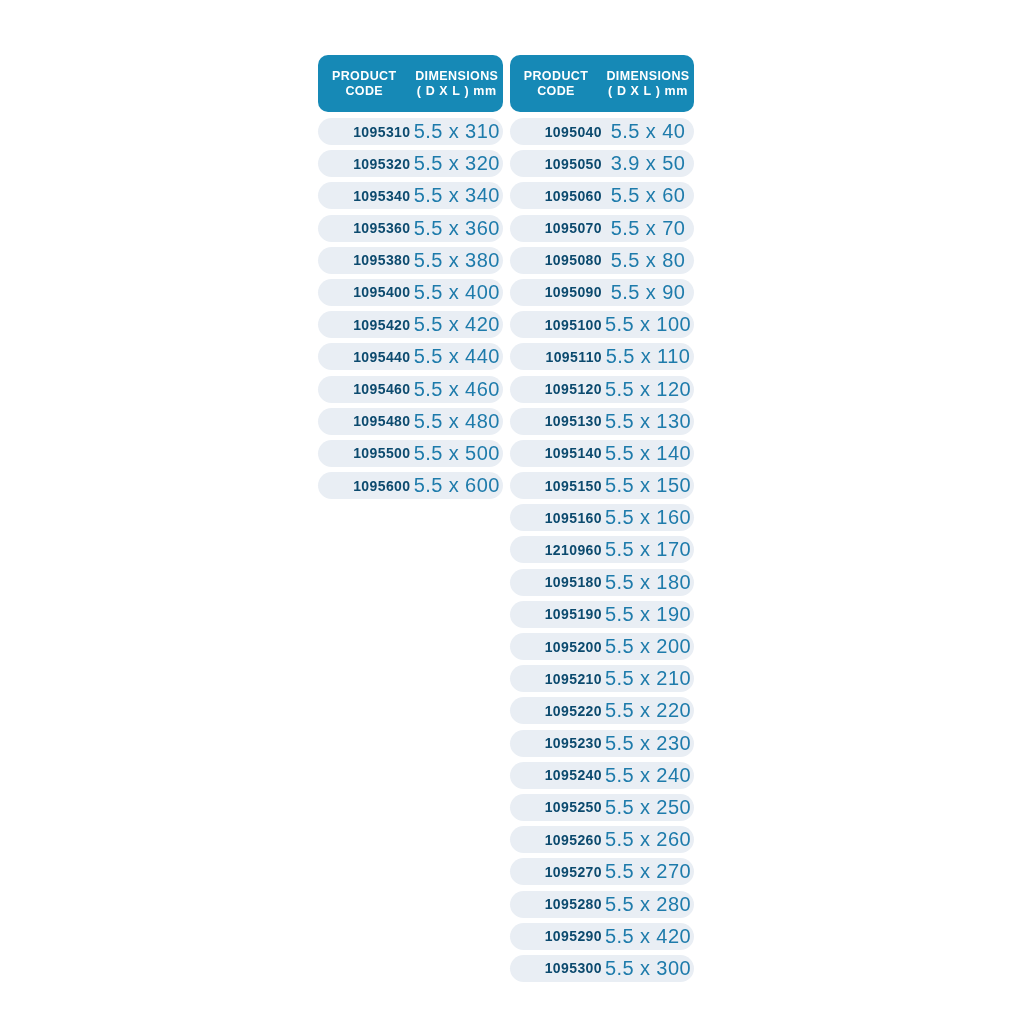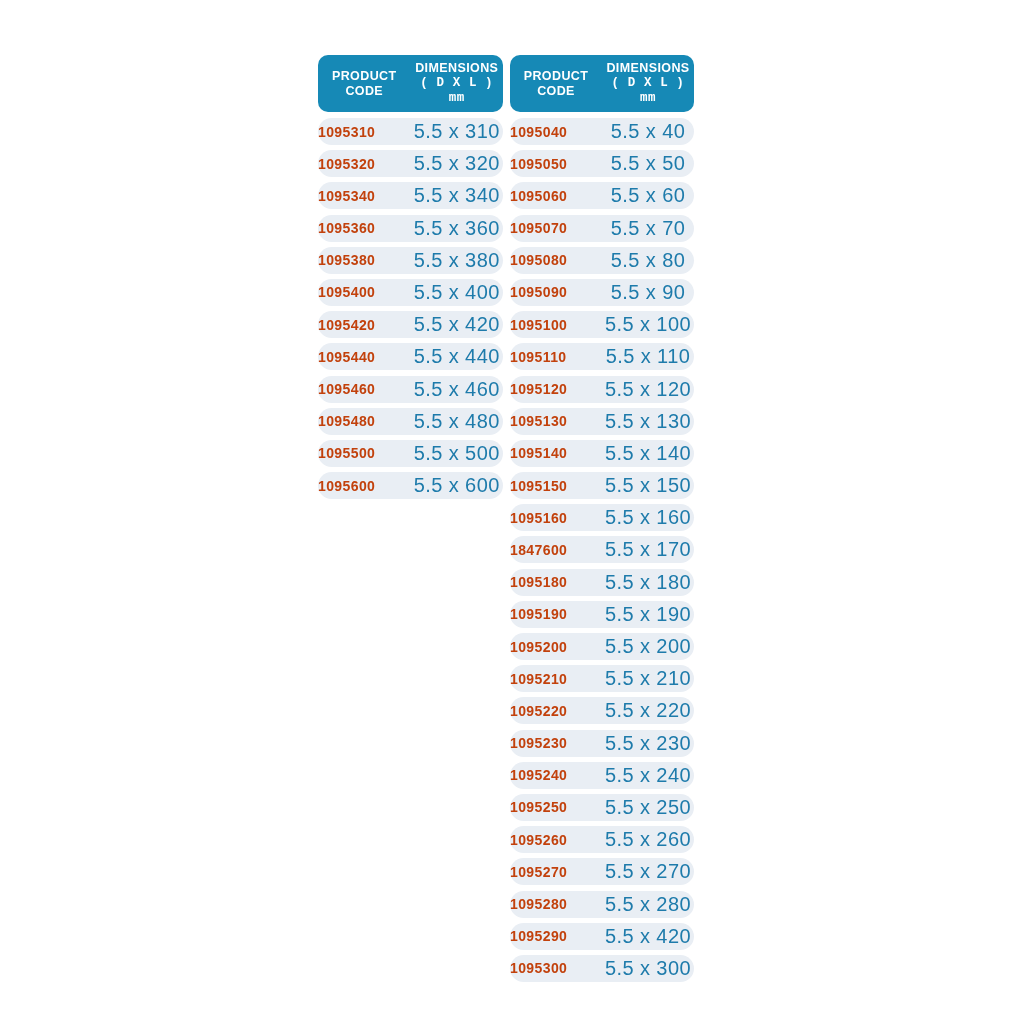--- a/index.html
+++ b/index.html
@@ -27,33 +27,33 @@
     margin-bottom: 6px;
   }
   .hcell {
     text-align: center;
     color: #ffffff;
     font-weight: bold;
     font-size: 12.5px;
     line-height: 15px;
     letter-spacing: 0.4px;
   }
-  .hline2 { letter-spacing: 0.6px; font-family: Liberation Mono, monospace; }
+  .hline2 { letter-spacing: 0.6px; }
   .row {
     height: 27px;
     border-radius: 13.5px;
     background: #E9EEF4;
     display: grid;
     grid-template-columns: 1fr 1fr;
     align-items: center;
     margin-bottom: 5.2px;
   }
   .code {
-    text-align: left;
-    color: #c2410c;
+    text-align: right;
+    color: #0c4a6e;
     font-weight: bold;
     font-size: 14px;
     letter-spacing: 0.4px;
   }
   .dims {
     text-align: center;
     color: #1E7BAB;
     font-weight: 500;
     font-size: 20px;
     letter-spacing: 0.4px;
@@ -138,21 +138,21 @@
         <div class="hline2">( D X L ) mm</div>
       </div>
     </div>
     <div class="rows">
         <div class="row">
           <span class="code">1095040</span>
           <span class="dims">5.5 x 40</span>
         </div>
         <div class="row">
           <span class="code">1095050</span>
-          <span class="dims">5.5 x 50</span>
+          <span class="dims">3.9 x 50</span>
         </div>
         <div class="row">
           <span class="code">1095060</span>
           <span class="dims">5.5 x 60</span>
         </div>
         <div class="row">
           <span class="code">1095070</span>
           <span class="dims">5.5 x 70</span>
         </div>
         <div class="row">
@@ -185,21 +185,21 @@
         </div>
         <div class="row">
           <span class="code">1095150</span>
           <span class="dims">5.5 x 150</span>
         </div>
         <div class="row">
           <span class="code">1095160</span>
           <span class="dims">5.5 x 160</span>
         </div>
         <div class="row">
-          <span class="code">1847600</span>
+          <span class="code">1210960</span>
           <span class="dims">5.5 x 170</span>
         </div>
         <div class="row">
           <span class="code">1095180</span>
           <span class="dims">5.5 x 180</span>
         </div>
         <div class="row">
           <span class="code">1095190</span>
           <span class="dims">5.5 x 190</span>
         </div>

